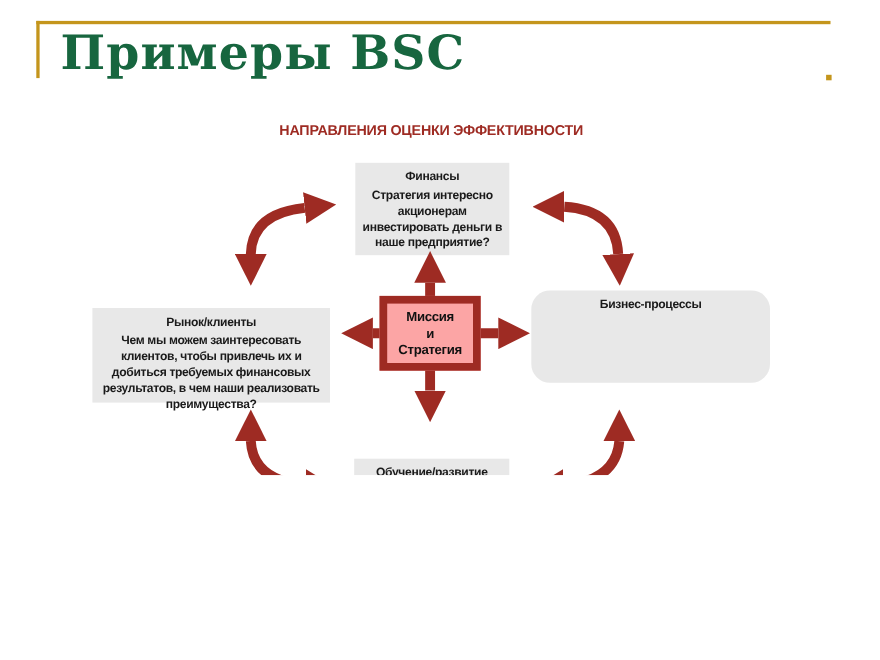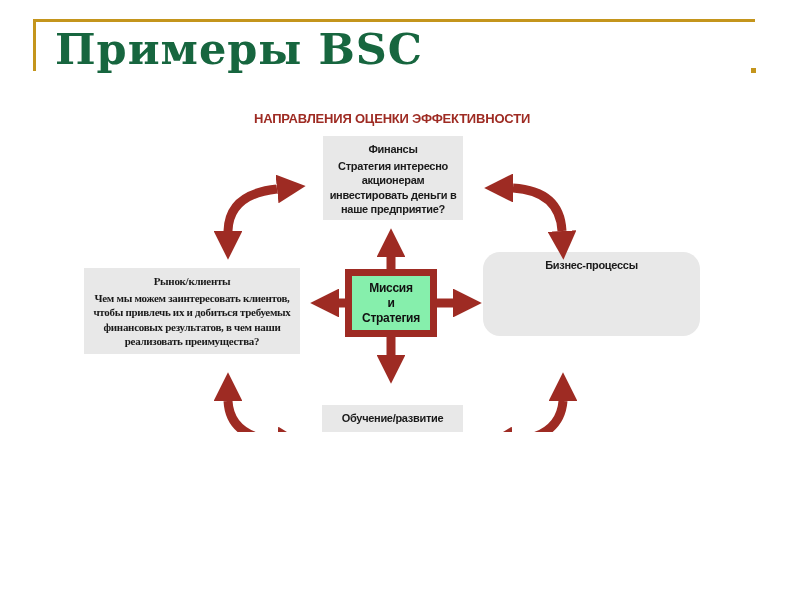--- a/index.html
+++ b/index.html
@@ -57,30 +57,31 @@
     text-align: center;
     font-weight: 700;
     font-size: 11px;
     line-height: 1.32;
     letter-spacing: -0.3px;
     color: #1a1a1a;
     padding: 6px 6px;
     display: flex;
     flex-direction: column;
     justify-content: flex-start;
+    margin-top: 12px;
   }
   .gray-box .box-title { margin-bottom: 2px; }
   .box-finance  { left: 323px; top: 136px; width: 140px; height: 84px; }
-  .box-market   { left: 84px;  top: 268px; width: 216px; height: 86px; font-family: Liberation Serif, serif; }
+  .box-market   { left: 84px;  top: 268px; width: 216px; height: 86px; }
   .box-process  { left: 483px; top: 252px; width: 217px; height: 84px; border-radius: 17px; }
   .box-learning { left: 322px; top: 405px; width: 141px; height: 130px; }
   .center-box {
     position: absolute;
     left: 345px; top: 269px; width: 92px; height: 68px;
-    background: #86efac;
+    background: #fca5a5;
     border: 7px solid var(--red, #9E2B23);
     display: flex; align-items: center; justify-content: center;
     text-align: center;
     font-weight: 700;
     font-size: 12px;
     line-height: 1.25;
     letter-spacing: -0.3px;
     color: #111;
     white-space: pre-line;
     z-index: 2;

